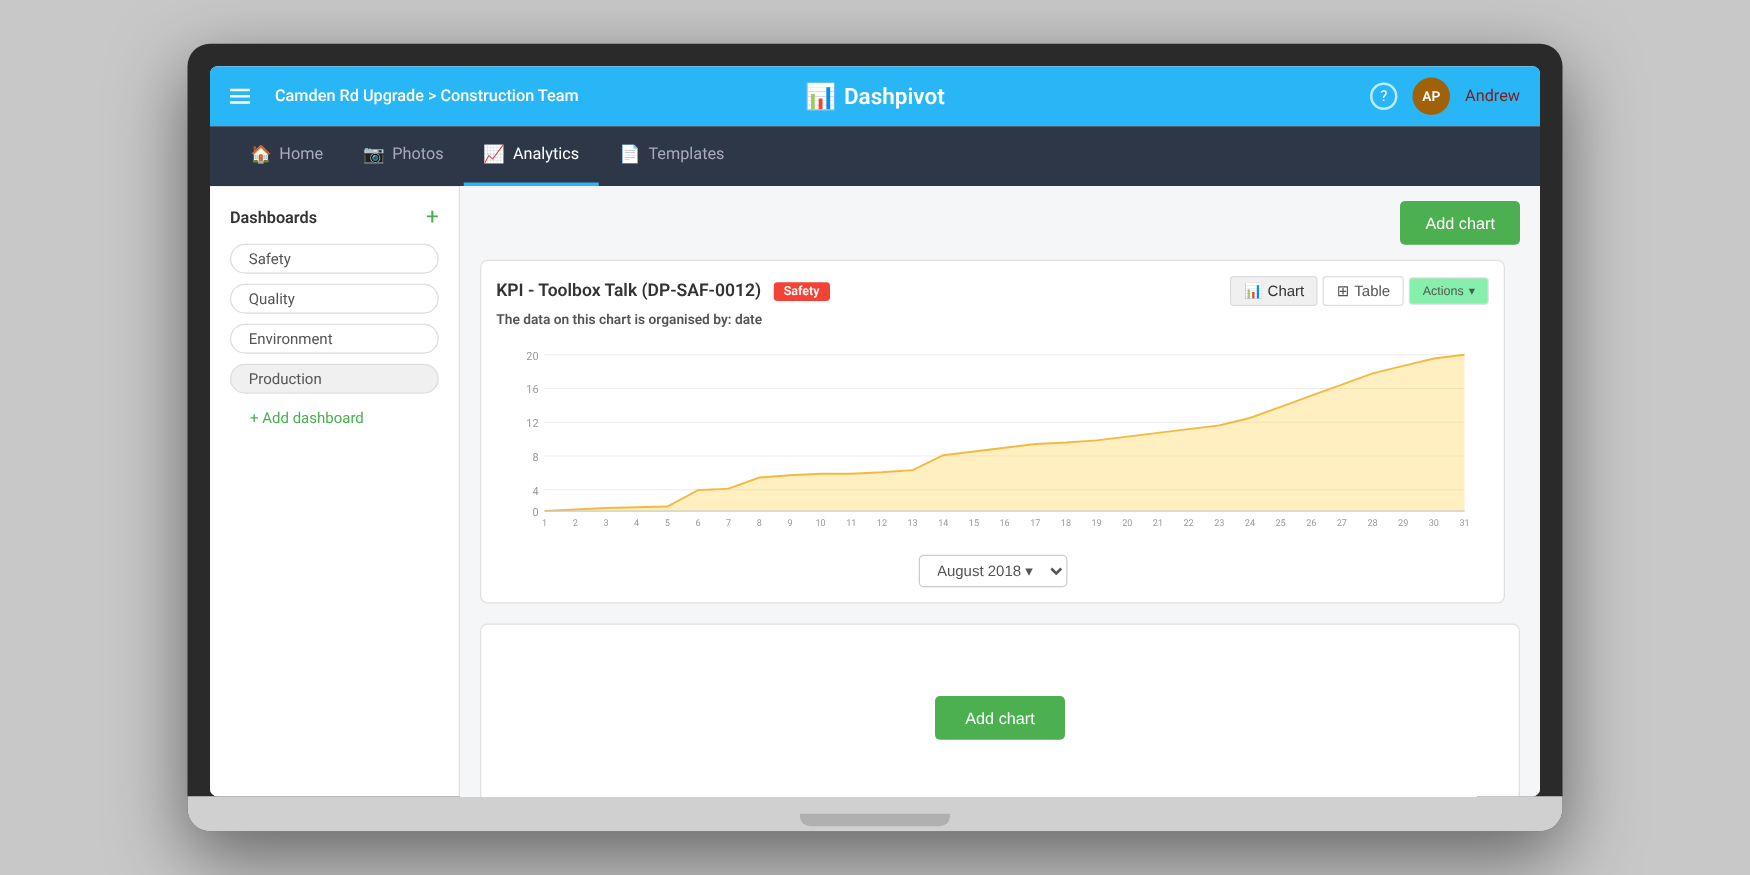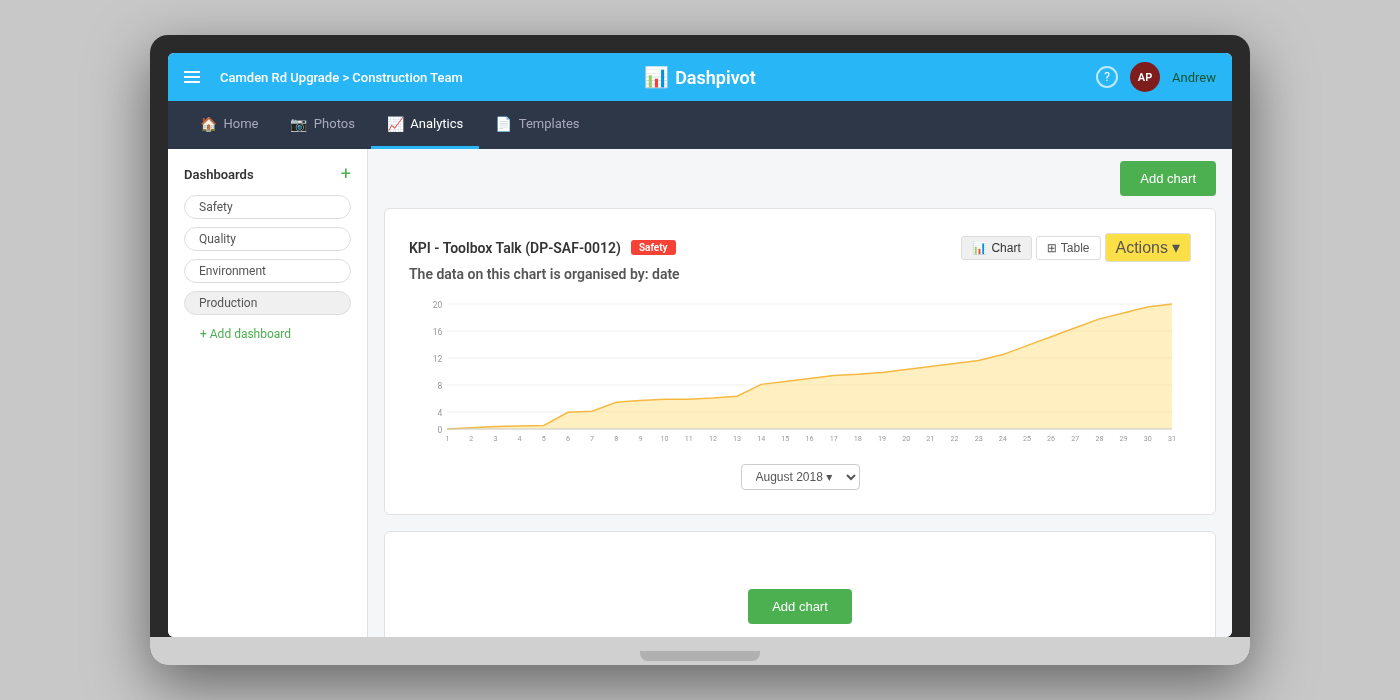--- a/index.html
+++ b/index.html
@@ -100,31 +100,31 @@
       align-items: center;
       justify-content: center;
       font-size: 12px;
       color: white;
       cursor: pointer;
     }
     .avatar {
       width: 30px;
       height: 30px;
       border-radius: 50%;
-      background: #7f1d1d;
+      background: #a16207;
       display: flex;
       align-items: center;
       justify-content: center;
       font-size: 11px;
       font-weight: 600;
       color: white;
     }
     .username {
       font-size: 13px;
-      color: #14532d;
+      color: #7f1d1d;
     }
 
     
     .nav-bar {
       background: #2d3748;
       display: flex;
       align-items: center;
       padding: 0 16px;
       height: 48px;
     }
@@ -223,24 +223,24 @@
       padding: 10px 20px;
       border-radius: 4px;
       font-size: 13px;
       font-weight: 500;
       cursor: pointer;
     }
 
     
     .chart-card {
       background: white;
-      margin: 0 16px 16px 16px;
+      margin: 0 28px 16px 16px;
       border-radius: 6px;
       border: 1px solid #e0e0e0;
-      padding: 24px;
+      padding: 12px;
     }
     .chart-header {
       display: flex;
       align-items: center;
       justify-content: space-between;
       margin-bottom: 4px;
     }
     .chart-title-left {
       display: flex;
       align-items: center;
@@ -253,21 +253,21 @@
     }
     .badge-safety {
       background: #f44336;
       color: white;
       font-size: 10px;
       font-weight: 600;
       padding: 2px 8px;
       border-radius: 3px;
     }
     .chart-subtitle {
-      font-size: 14px;
+      font-size: 11px;
       color: #888;
       margin-bottom: 12px;
     }
     .chart-subtitle span {
       font-weight: 600;
       color: #555;
     }
     .chart-controls {
       display: flex;
       align-items: center;
@@ -289,24 +289,24 @@
       background: #f0f0f0;
       color: #333;
     }
     .actions-btn {
       display: flex;
       align-items: center;
       gap: 4px;
       padding: 4px 10px;
       border: 1px solid #ddd;
       border-radius: 3px;
-      font-size: 16px;
+      font-size: 10px;
       color: #555;
       cursor: pointer;
-      background: #fde047;
+      background: #86efac;
     }
 
     
     .chart-area {
       width: 100%;
       height: 160px;
       position: relative;
     }
     .chart-svg {
       width: 100%;

